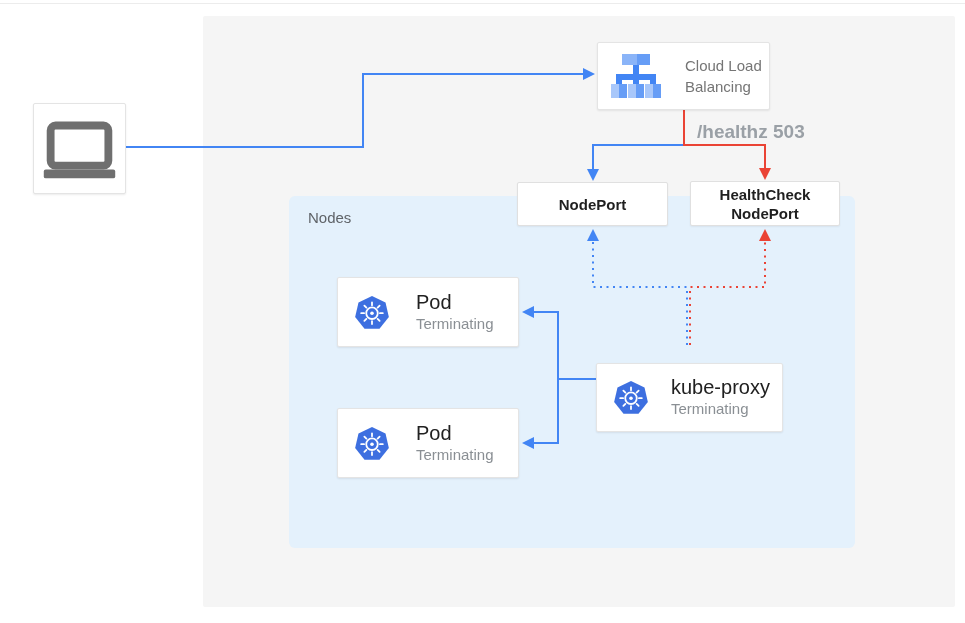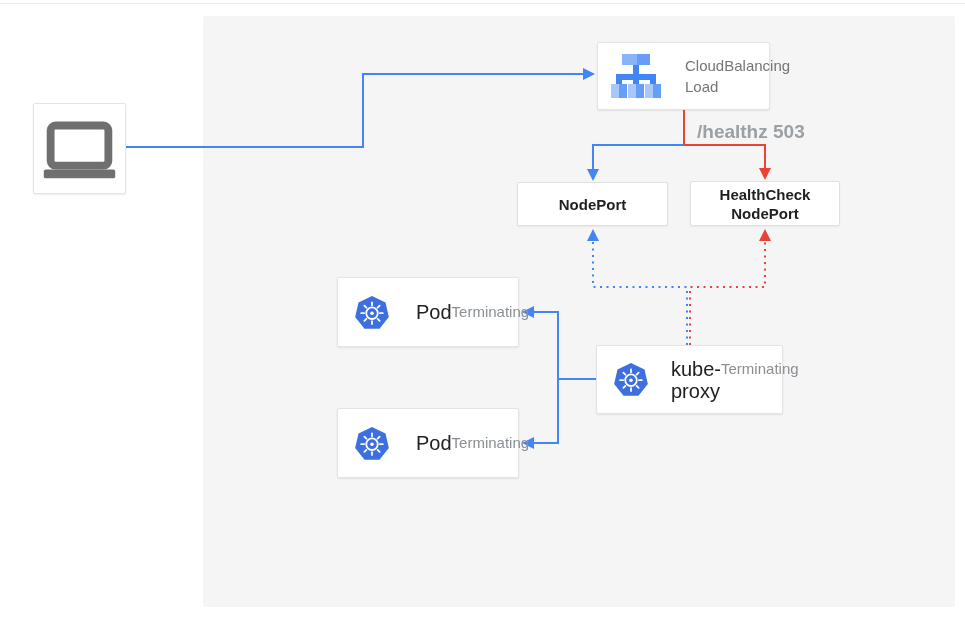--- a/index.html
+++ b/index.html
@@ -10,44 +10,47 @@
   .panel { position:absolute; left:203px; top:16px; width:752px; height:591px; background:#f5f5f5; border-radius:2px; }
   .nodes-group { position:absolute; left:289px; top:196px; width:566px; height:352px; background:#e4f1fc; border-radius:6px; }
   .nodes-label { position:absolute; left:19px; top:13px; font-size:15px; color:#5f6368; }
   .connectors { position:absolute; left:0; top:0; width:965px; height:623px; pointer-events:none; }
   .card { position:absolute; background:#ffffff; border:1px solid #e4e4e4; border-radius:2px;
           box-shadow:0 1px 2px rgba(0,0,0,0.08); display:flex; align-items:center; }
   .card-client { left:33px; top:103px; width:93px; height:91px; justify-content:center; }
   .card-clb { left:597px; top:42px; width:173px; height:68px; padding-left:12px; gap:22px; }
   .card-pod1 { left:337px; top:277px; width:182px; height:70px; padding-left:16px; gap:26px; }
   .card-pod2 { left:337px; top:408px; width:182px; height:70px; padding-left:16px; gap:26px; }
-  .card-kproxy { left:596px; top:345px; width:187px; height:69px; padding-left:16px; gap:22px; }
+  .card-kproxy { left:596px; top:363px; width:187px; height:69px; padding-left:16px; gap:22px; }
   .port-box { position:absolute; background:#ffffff; border:1px solid #e0e0e0; border-radius:2px;
               box-shadow:0 1px 2px rgba(0,0,0,0.06); display:flex; flex-direction:column;
               align-items:center; justify-content:center; }
   .box-nodeport { left:517px; top:182px; width:151px; height:44px; }
   .box-healthcheck { left:690px; top:181px; width:150px; height:45px; }
   .port-label { font-size:15px; font-weight:700; color:#1f1f1f; line-height:19px; text-align:center; }
-  .two-line { display:flex; }
+  .two-line { display:flex; flex-direction:column; }
   .title { font-size:20px; color:#212121; line-height:22px; }
   .subtitle { font-size:15px; color:#8a8f94; line-height:21px; }
   .clb-text { font-size:15px; color:#757575; line-height:21px; }
   .healthz { position:absolute; left:697px; top:121px; font-size:19px; font-weight:700; color:#9aa0a6; }
   .k8s-icon { width:36px; height:37px; flex:0 0 auto; }
   .lb-icon { width:53px; height:46px; flex:0 0 auto; }
   .laptop-icon { width:93px; height:88px; }
 </style>
 </head>
 <body>
 
 <div class="stage">
 
   <div class="top-rule"></div>
   <div class="panel"></div>
 
+  <div class="nodes-group">
+    <div class="nodes-label">Nodes</div>
+  </div>
 
   <svg class="connectors" width="965" height="623" viewBox="0 0 965 623">
     <defs>
       <marker id="arrBlue" viewBox="0 0 10 10" refX="5" refY="5" markerWidth="6" markerHeight="6" orient="auto-start-reverse">
         <path d="M0,0 L10,5 L0,10 z" fill="#4285F4"></path>
       </marker>
       <marker id="arrRed" viewBox="0 0 10 10" refX="5" refY="5" markerWidth="6" markerHeight="6" orient="auto-start-reverse">
         <path d="M0,0 L10,5 L0,10 z" fill="#EA4335"></path>
       </marker>
     </defs>

